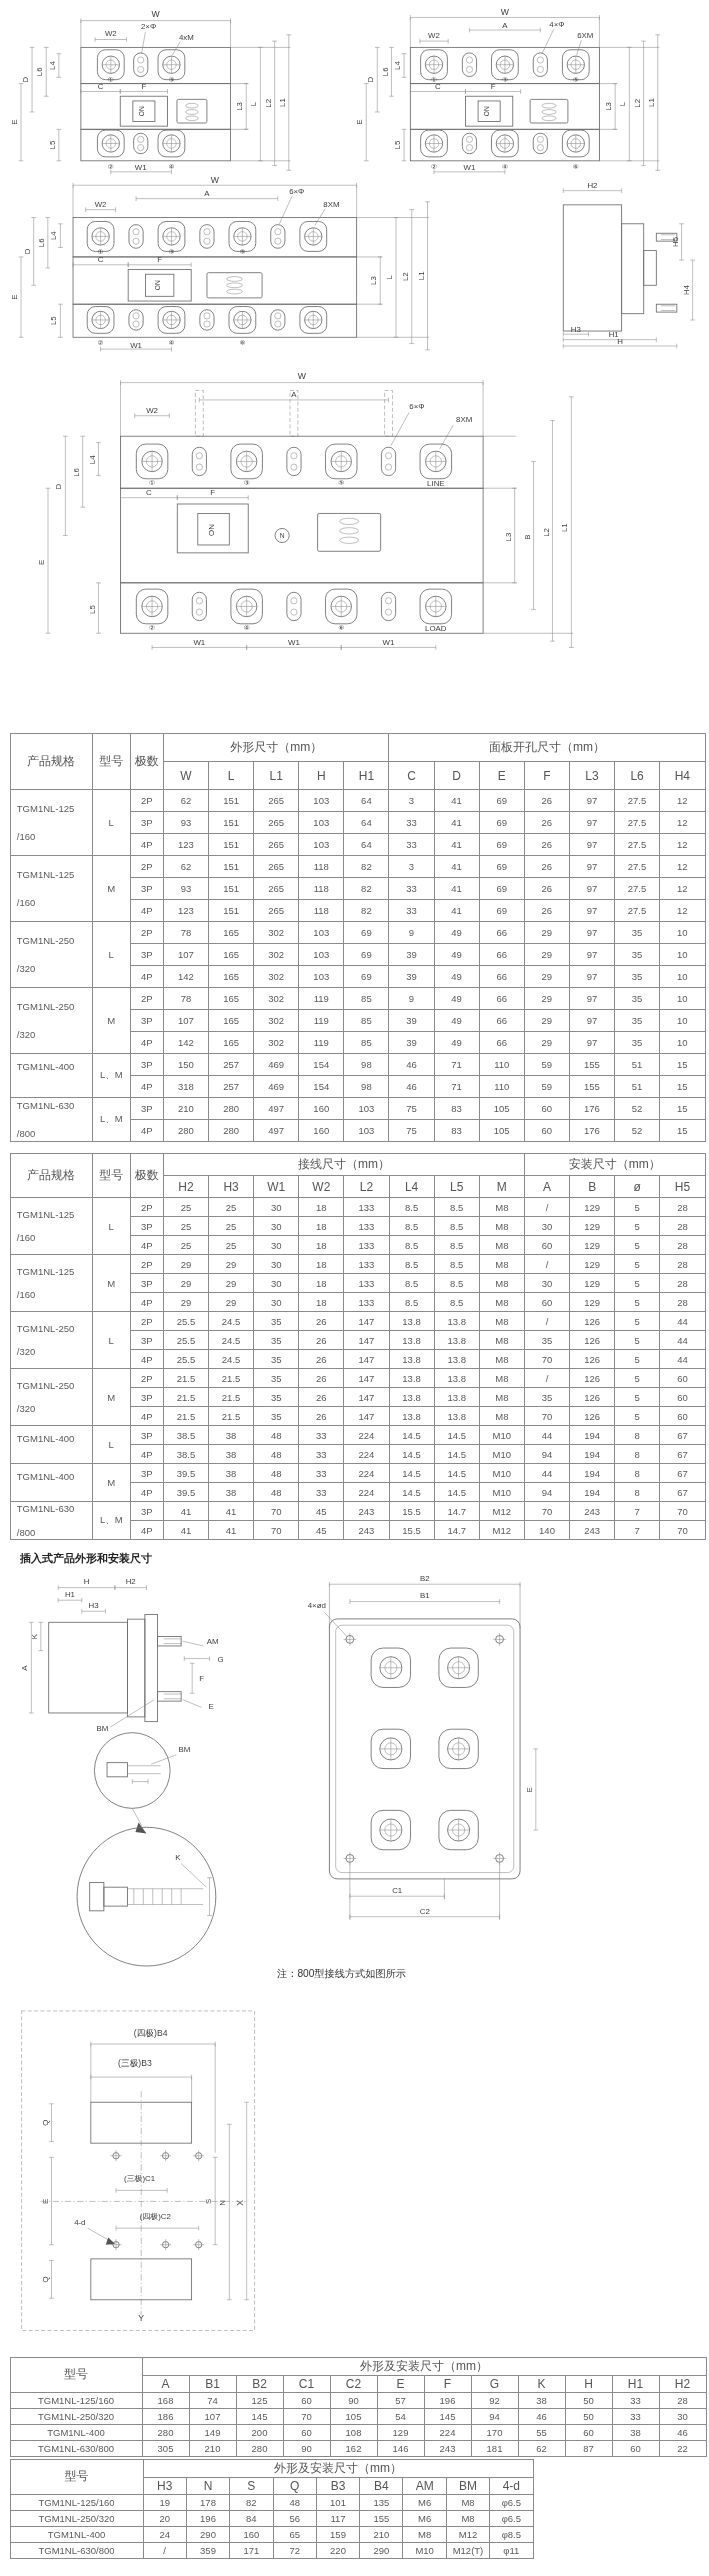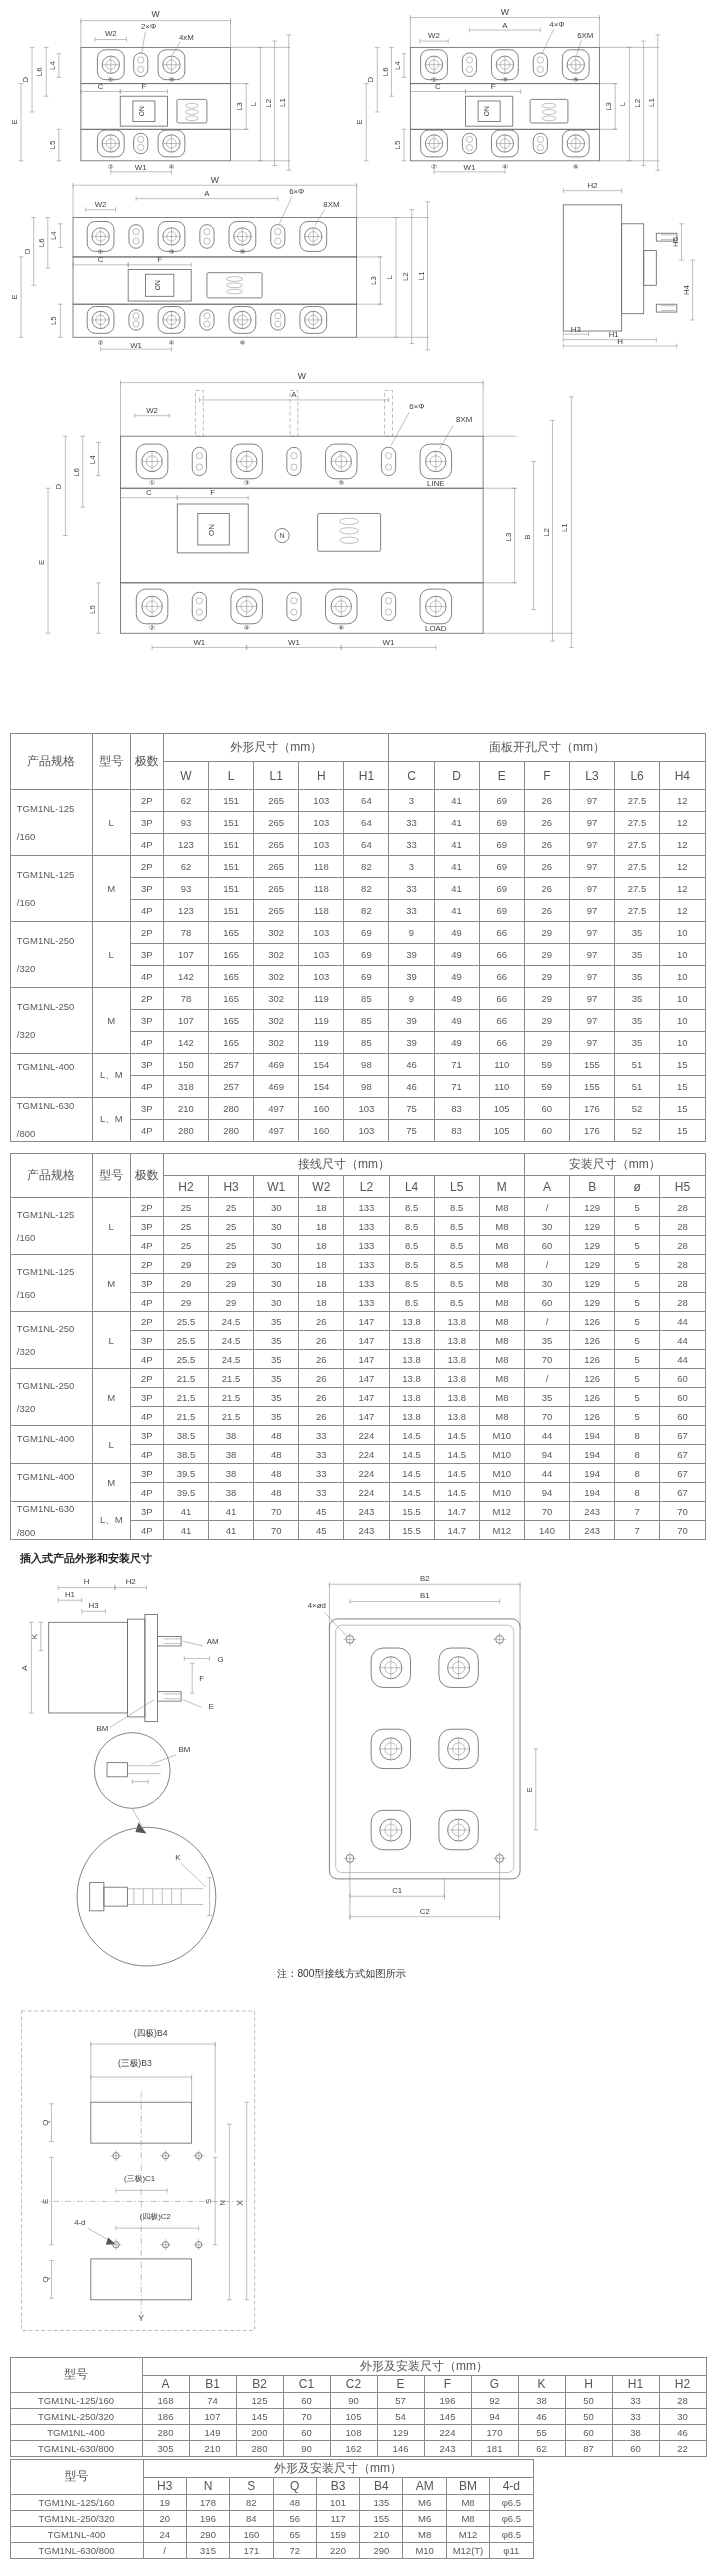--- a/index.html
+++ b/index.html
@@ -1828,21 +1828,21 @@
             <td>65</td>
             <td>159</td>
             <td>210</td>
             <td>M8</td>
             <td>M12</td>
             <td>φ8.5</td>
           </tr>
           <tr>
             <td>TGM1NL-630/800</td>
             <td>/</td>
-            <td>315</td>
+            <td>359</td>
             <td>171</td>
             <td>72</td>
             <td>220</td>
             <td>290</td>
             <td>M10</td>
             <td>M12(T)</td>
             <td>φ11</td>
           </tr>
         </tbody>
       </table>

